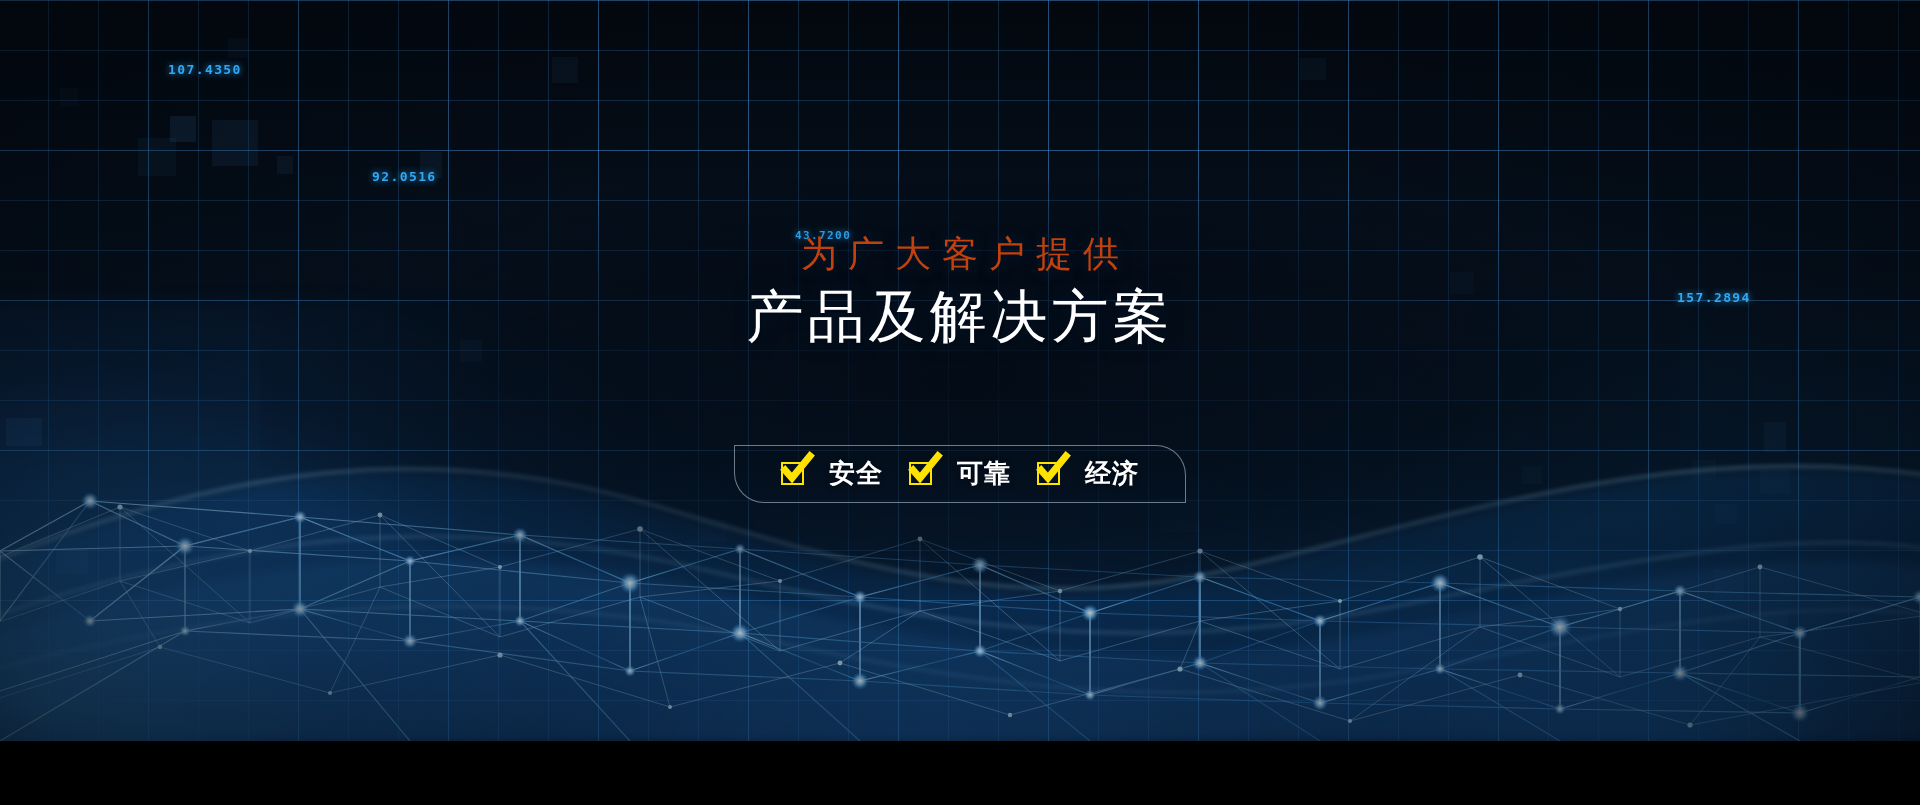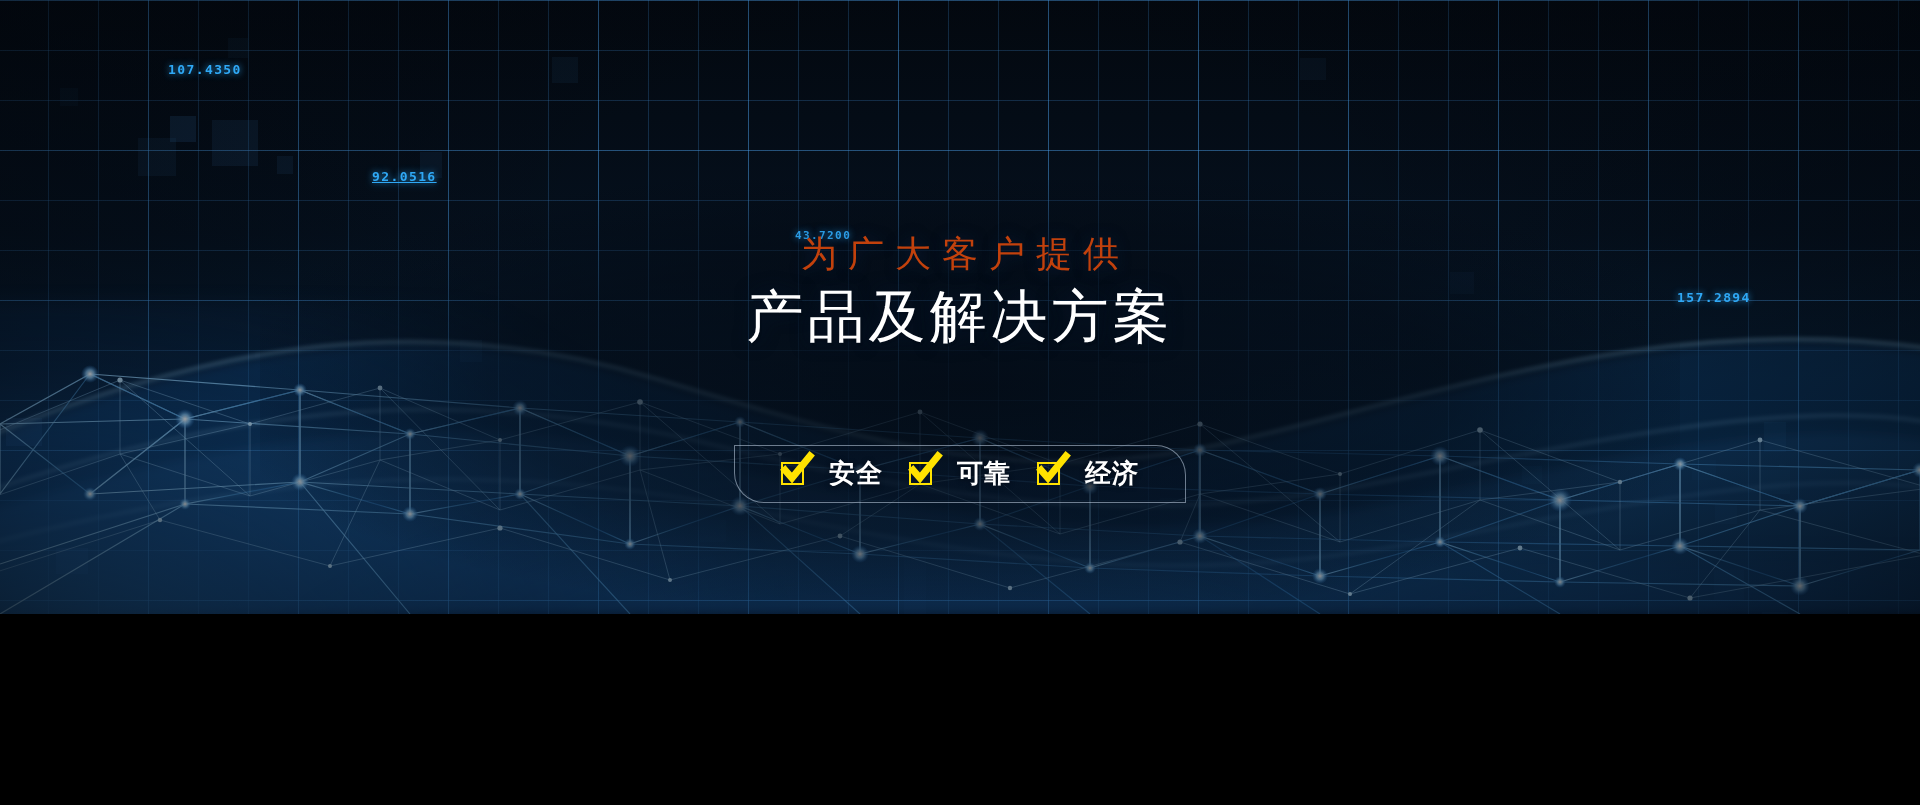--- a/index.html
+++ b/index.html
@@ -1,20 +1,20 @@
 <!DOCTYPE html>
 <html><head>
 <meta charset="utf-8">
 <style>
   html,body{margin:0;padding:0;background:#000;}
   body{font-family:"Liberation Sans","DejaVu Sans",sans-serif;}
 
   #banner{
     position:relative;
-    width:1920px;height:614px;
+    width:1920px;height:741px;
     overflow:hidden;
     background:#060e1a;
   }
 
   
   .bg-base{
     position:absolute;inset:0;
     background:
       linear-gradient(180deg,#03080f 0%,#05101d 38%,#072038 70%,#06182c 100%);
   }
@@ -351,21 +351,21 @@
         <circle cx="1350" cy="310" r="2"></circle>
       <circle cx="1520" cy="264" r="2.4"></circle>
         <circle cx="1690" cy="314" r="2.6"></circle>
     </g>
   </svg>
 
   <div class="vignette"></div>
   <div class="text-dark-band"></div>
 
   <div class="num" style="left:168px;top:62px;">107.4350</div>
-  <div class="num" style="left:372px;top:169px;text-decoration:underline;">92.0516</div>
+  <div class="num" style="left:372px;top:169px;">92.0516</div>
   <div class="num" style="left:795px;top:229px;font-size:11px;opacity:.95;">43.7200</div>
   <div class="num" style="left:1677px;top:290px;">157.2894</div>
 
   <div class="content">
 
     <div class="eyebrow">为广大客户提供</div>
 
 
     <h2 class="subhead">产品及解决方案</h2>
 

